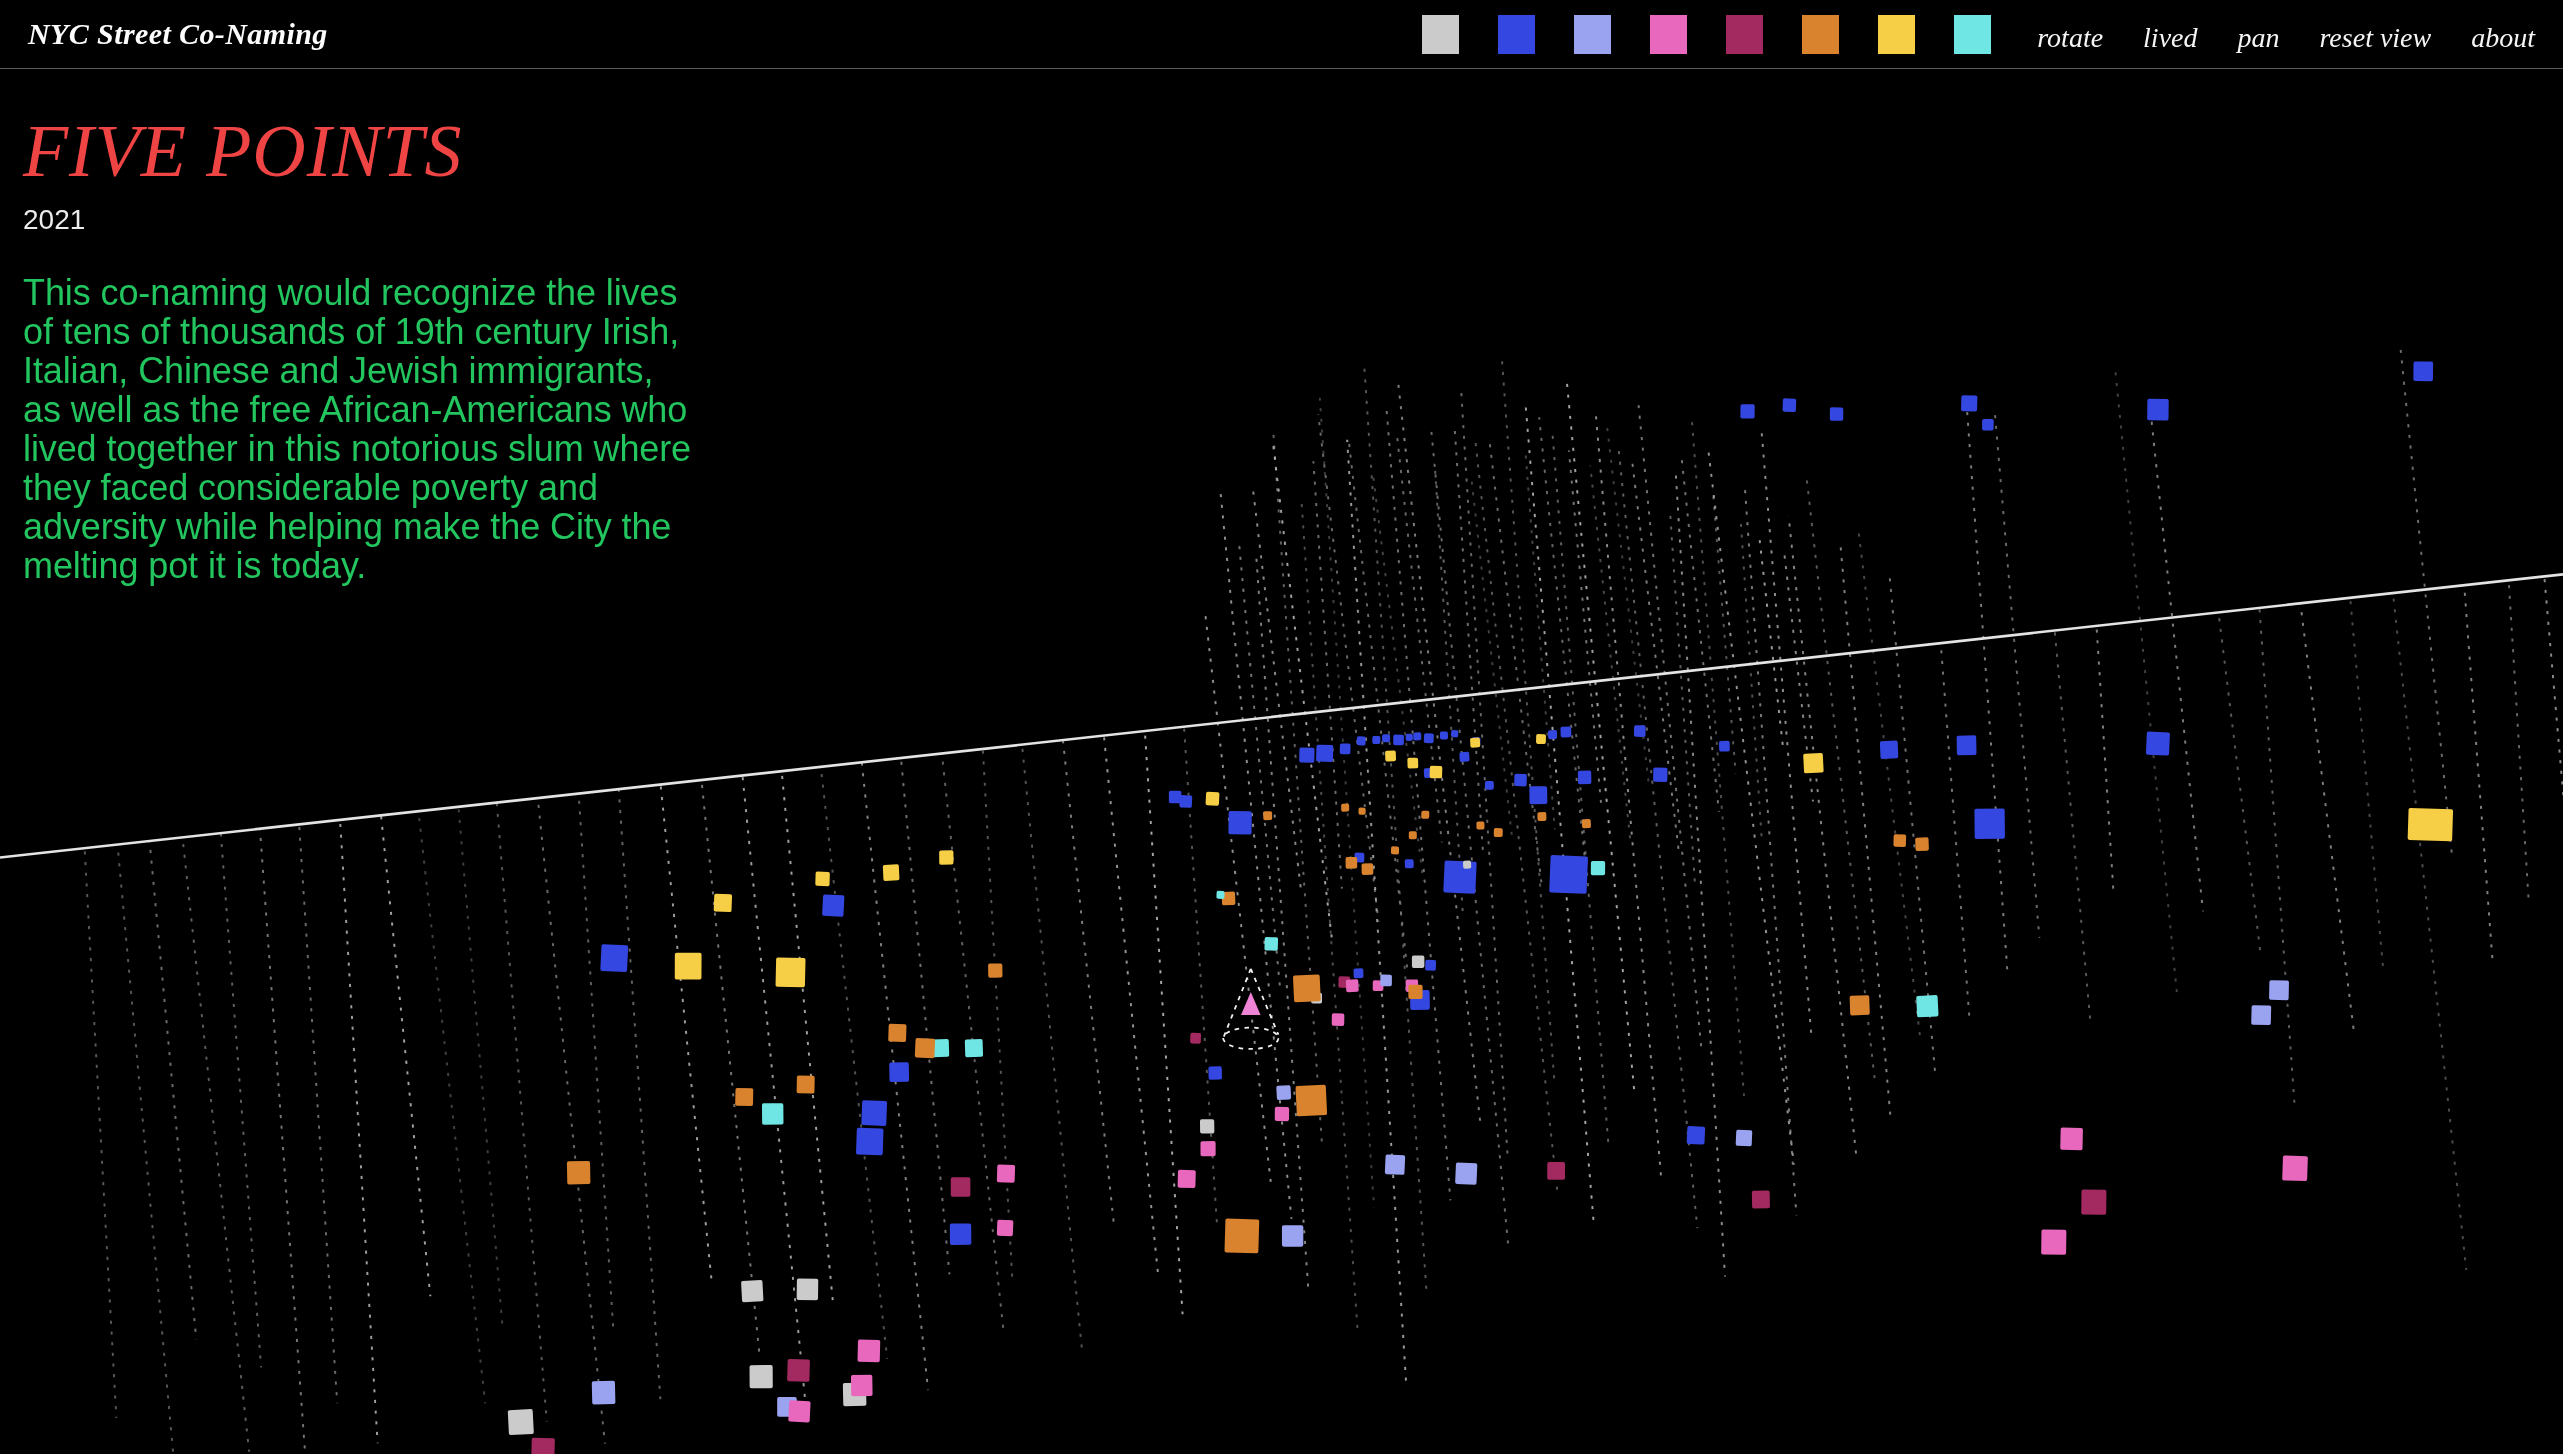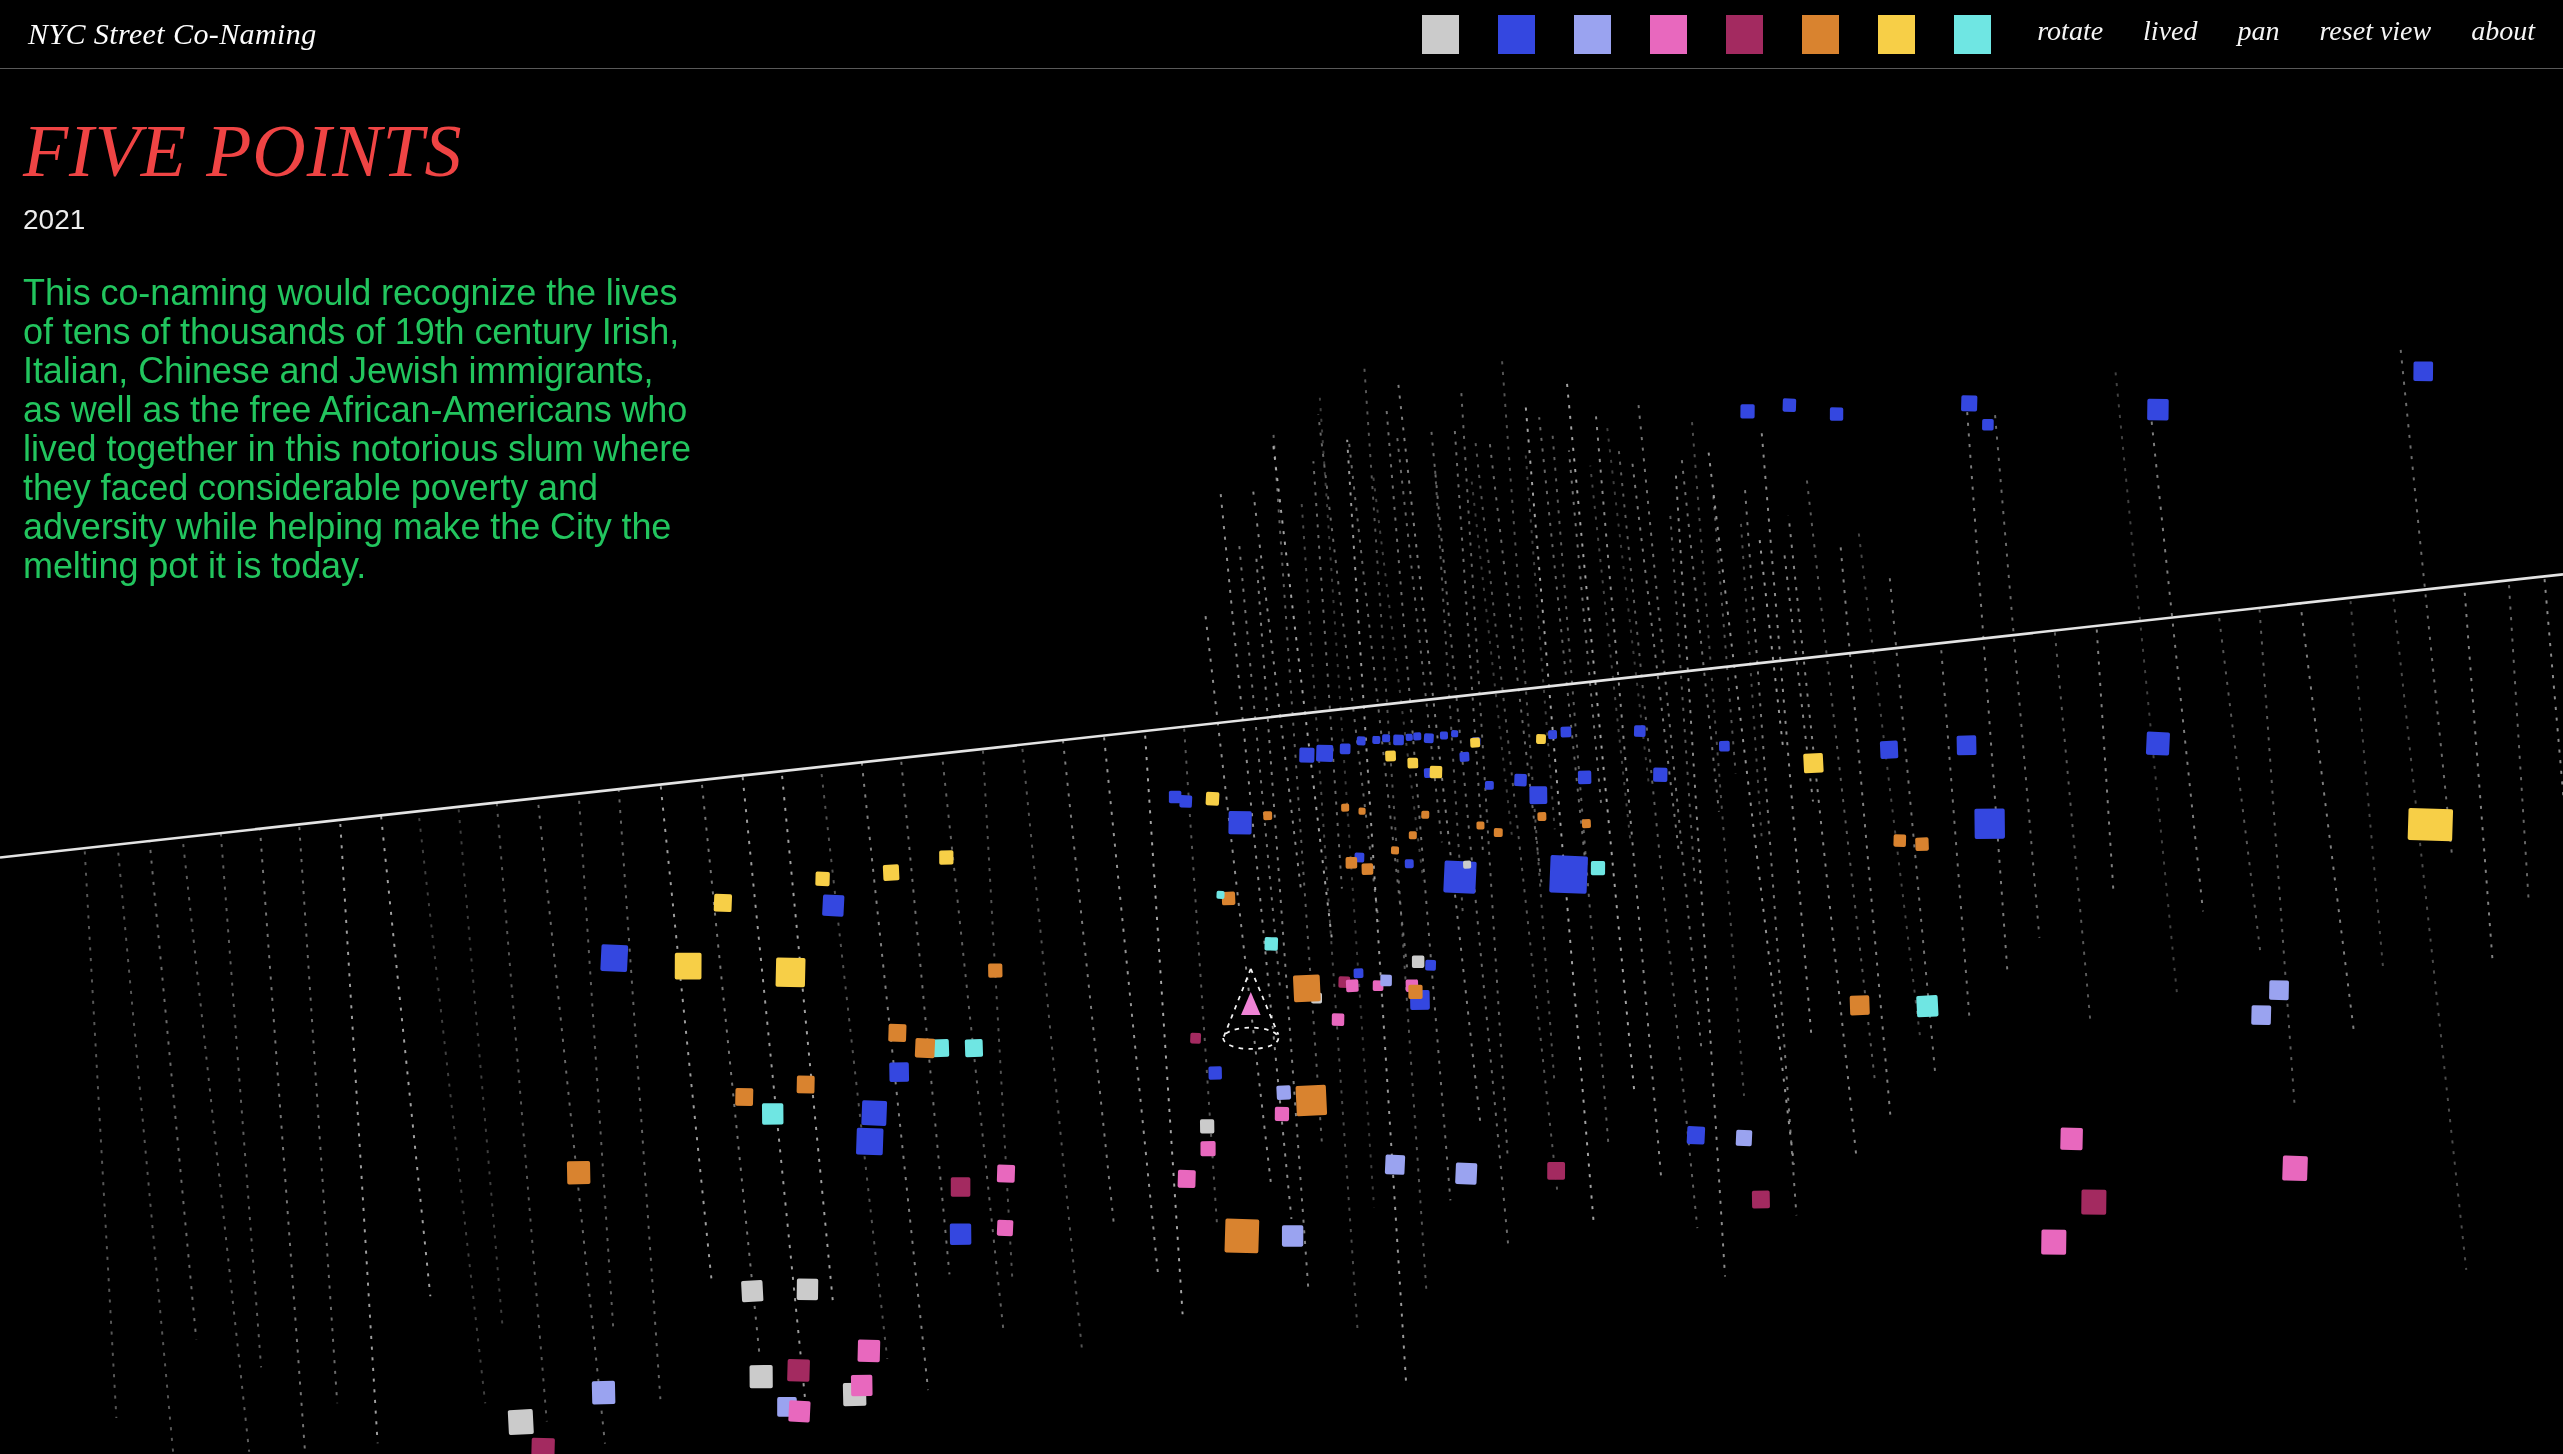--- a/index.html
+++ b/index.html
@@ -3,22 +3,22 @@
 <meta charset="utf-8">
 <style>
   html,body{margin:0;padding:0;background:#000;}
   #app{position:relative;width:2563px;height:1455px;background:#000;overflow:hidden;
        font-family:"Liberation Sans",sans-serif;}
   
   .header{position:absolute;top:0;left:0;width:2563px;height:69px;box-sizing:border-box;
           display:flex;align-items:center;justify-content:space-between;
           padding:0 28px 0 28px;border-bottom:0.9px solid #595959;background:#000;z-index:30;}
   .site-title{font-family:"Liberation Serif",serif;font-style:italic;font-size:30px;
-              color:#fdfdfd;letter-spacing:0.4px;white-space:nowrap;}
-  .header-right{display:flex;align-items:flex-start;}
+              color:#fdfdfd;letter-spacing:0.4px;white-space:nowrap;font-weight:bold;}
+  .header-right{display:flex;align-items:flex-end;}
   .legend{display:flex;align-items:center;gap:39px;}
   .legend .sw{width:37px;height:39px;cursor:pointer;}
   .nav{display:flex;align-items:center;gap:40px;margin-left:46px;}
   .nav .nav-link{font-family:"Liberation Serif",serif;font-style:italic;font-size:28px;
                  color:#f5f5f5;cursor:pointer;white-space:nowrap;}
   
   .info{position:absolute;left:23px;top:114px;width:703px;z-index:20;}
   .info-title{font-family:"Liberation Serif",serif;font-style:italic;font-size:74px;
               line-height:1;color:#ef4444;letter-spacing:0.9px;}
   .info-address{margin-top:12.5px;font-size:28px;line-height:37px;color:#fafafa;letter-spacing:0.2px;}

